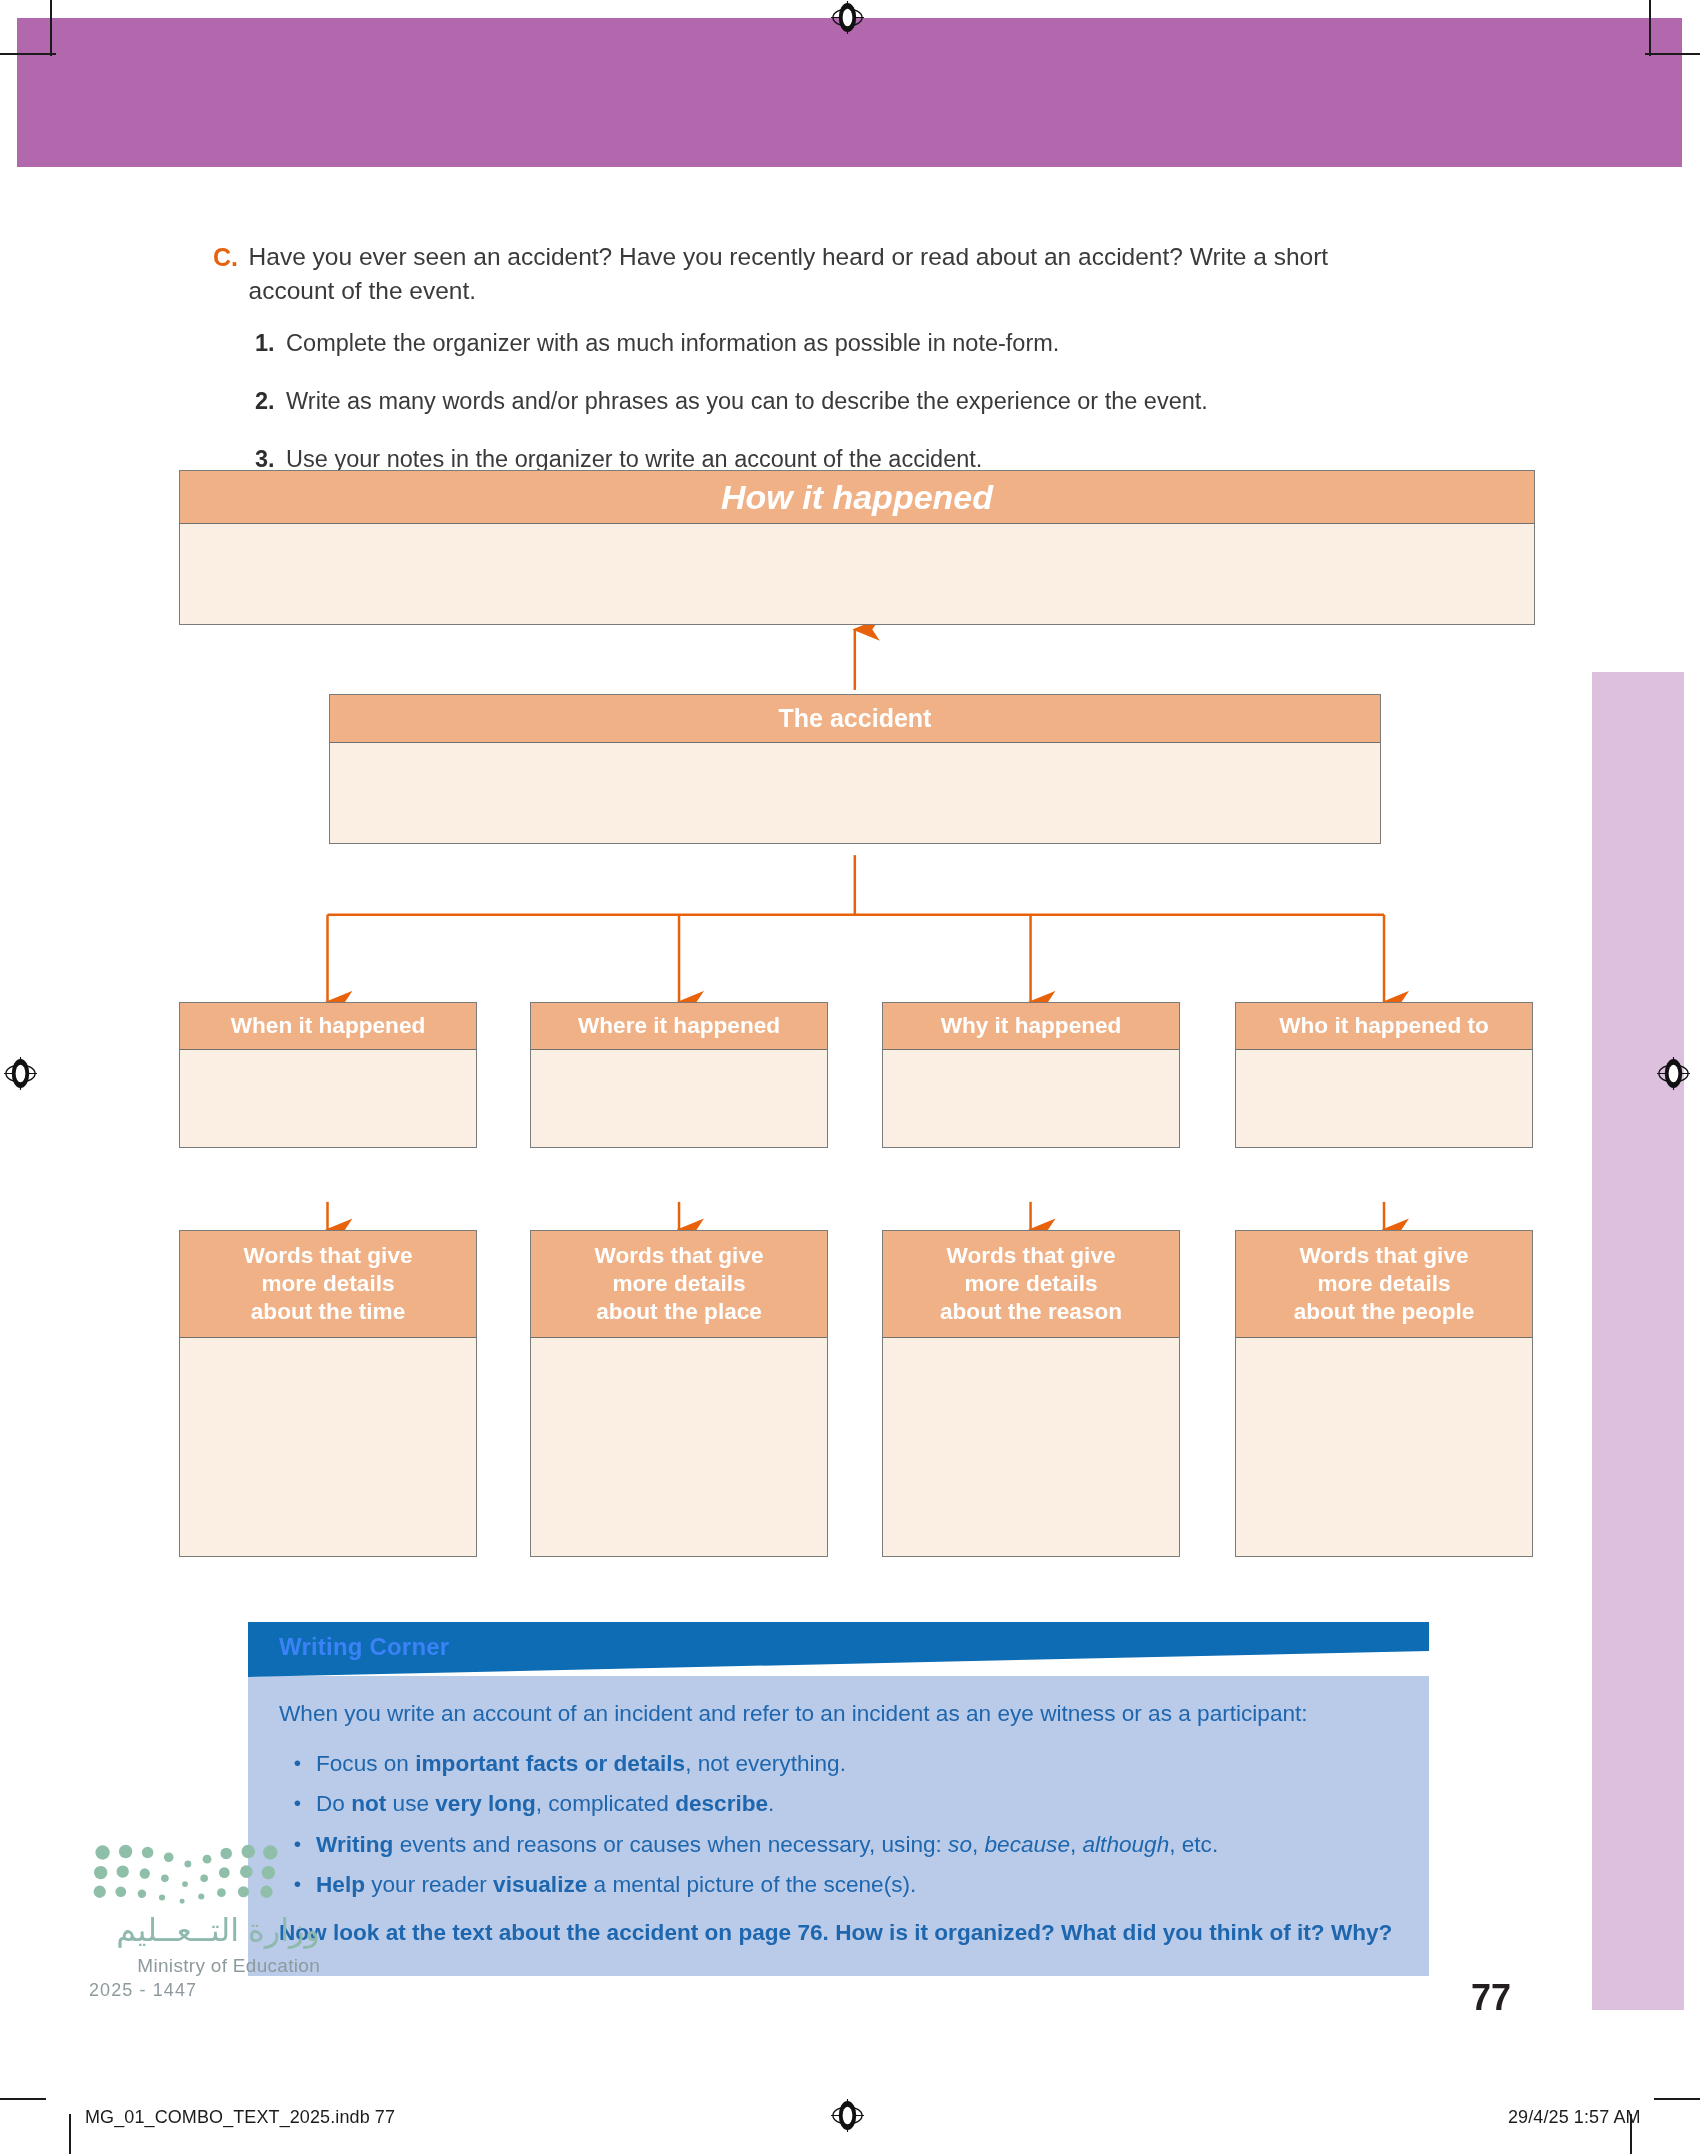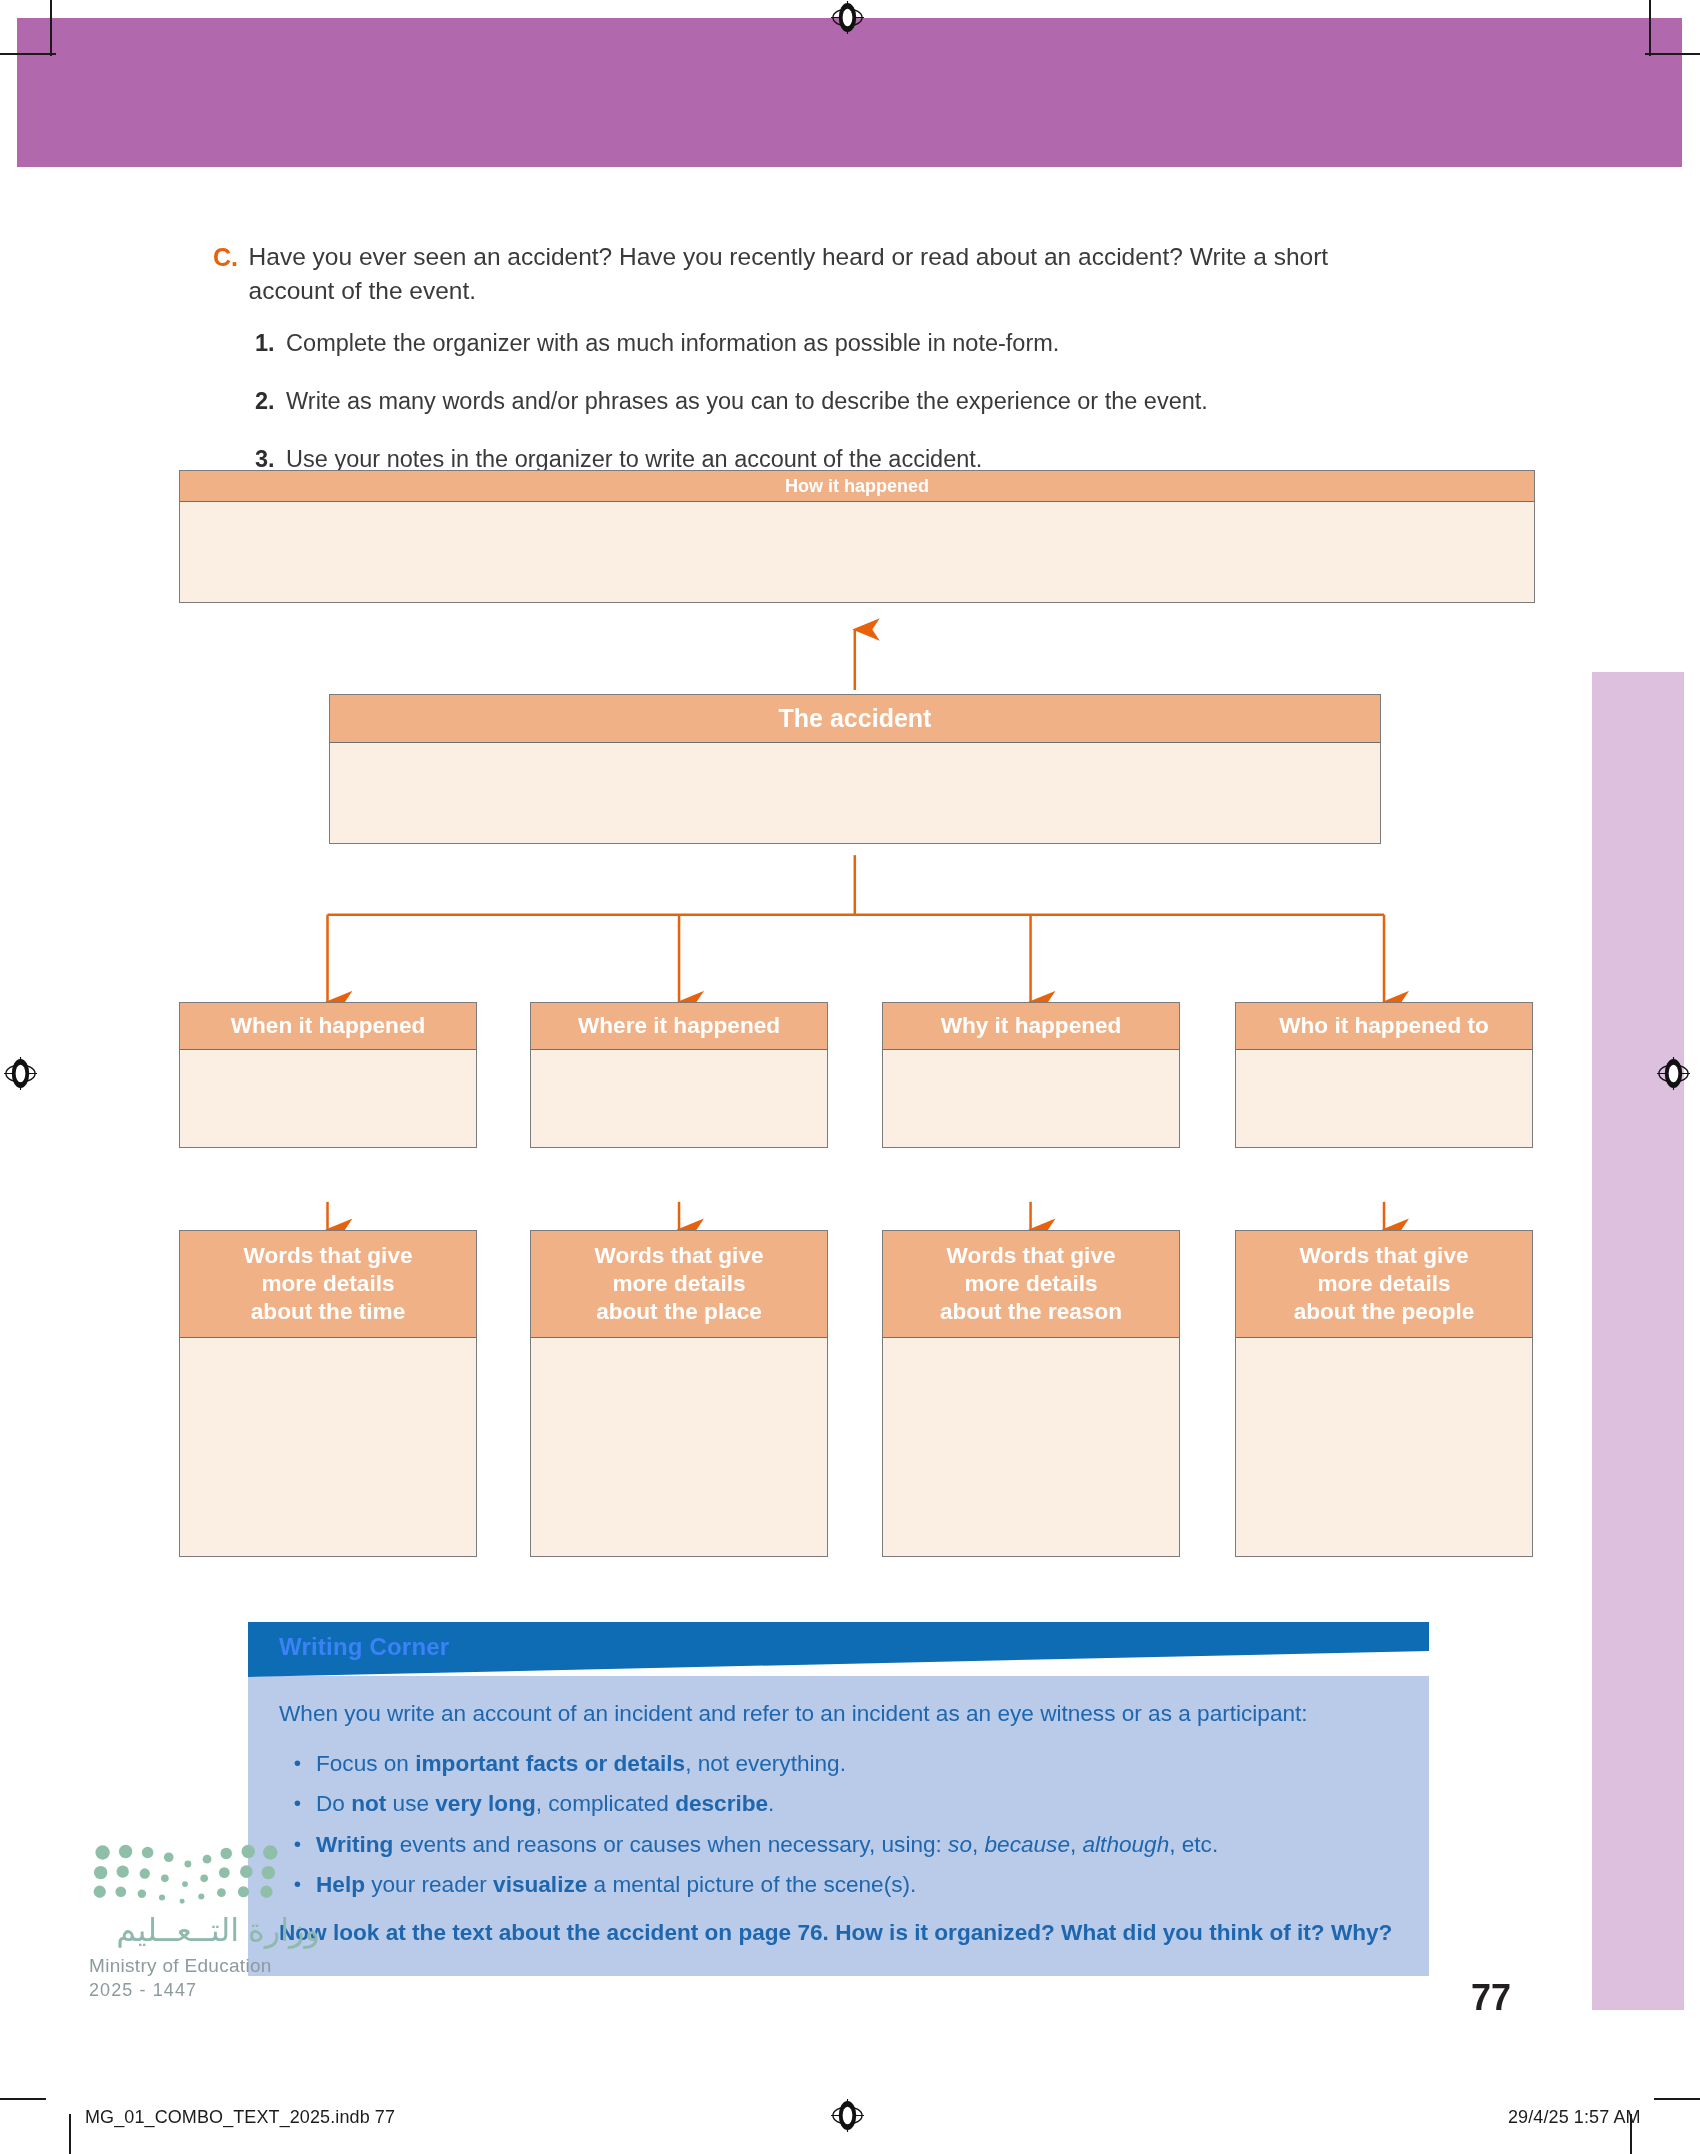--- a/index.html
+++ b/index.html
@@ -46,21 +46,21 @@
     display:flex;align-items:center;justify-content:center;
     line-height:1.24;box-sizing:border-box;
   }
   .obox .obody{
     background:#fbeee3;border:1.5px solid #7b7b7b;border-top:none;
     box-sizing:border-box;
   }
 
   
   #box-how{left:179px;top:470px;width:1356px;}
-  #box-how .ohead{height:32px;font-size:18px;}
+  #box-how .ohead{height:54px;font-size:34px;font-style:italic;}
   #box-how .obody{height:101px;}
 
   #box-accident{left:329px;top:694px;width:1052px;}
   #box-accident .ohead{height:49px;font-size:25px;}
   #box-accident .obody{height:101px;}
 
   .q-box{width:298px;}
   .q-box .ohead{height:48px;font-size:22.6px;}
   .q-box .obody{height:98px;}
 
@@ -89,21 +89,21 @@
   .wc-bullet{flex:0 0 auto;width:37px;text-align:center;font-size:21px;line-height:1.5;}
   .wc-litext{flex:1 1 auto;}
   .wc-outro{margin:13.4px 0 0 0;font-weight:bold;}
   .b{font-weight:bold;}
   .i{font-style:italic;}
 
   
   .moe{position:absolute;left:89px;top:1840px;width:231px;}
   .moe-dots{width:192px;height:69px;display:block;}
   .moe-ar{font-size:32px;color:#8fb9ae;direction:rtl;letter-spacing:1px;margin-top:3.8px;line-height:1.1;}
-  .moe-en{font-size:19px;color:#8d9a9e;margin-top:6.7px;letter-spacing:0.3px;}
+  .moe-en{font-size:19px;color:#8d9a9e;margin-top:6.7px;letter-spacing:0.3px;text-align:right;}
   .moe-yr{font-size:18px;color:#8d9a9e;margin-top:3.8px;letter-spacing:1.1px;}
 
   
   .pageno{
     position:absolute;left:1471px;top:1977px;font-size:36px;font-weight:bold;color:#231f20;
   }
   .footer-left{position:absolute;left:85px;top:2107px;font-size:18px;color:#1c1c1c;
     font-family:"Liberation Sans","DejaVu Sans",sans-serif;letter-spacing:0.1px;}
   .footer-right{position:absolute;left:1508px;top:2107px;font-size:18px;color:#1c1c1c;letter-spacing:0.1px;}
 </style>

